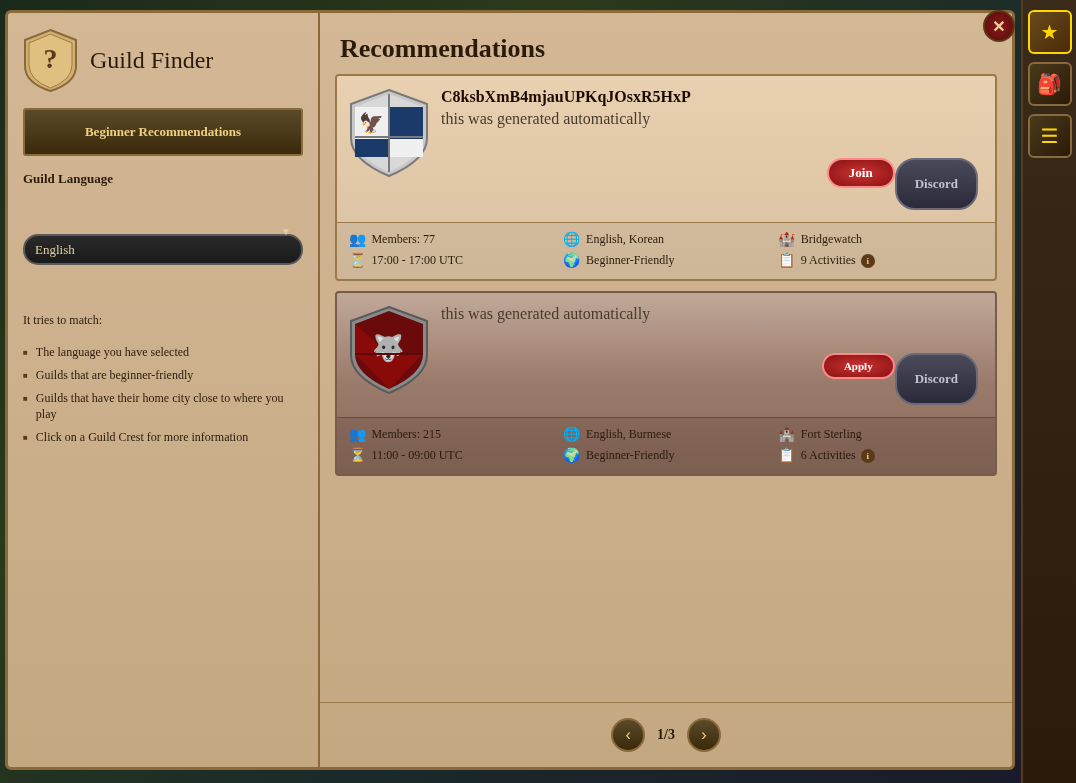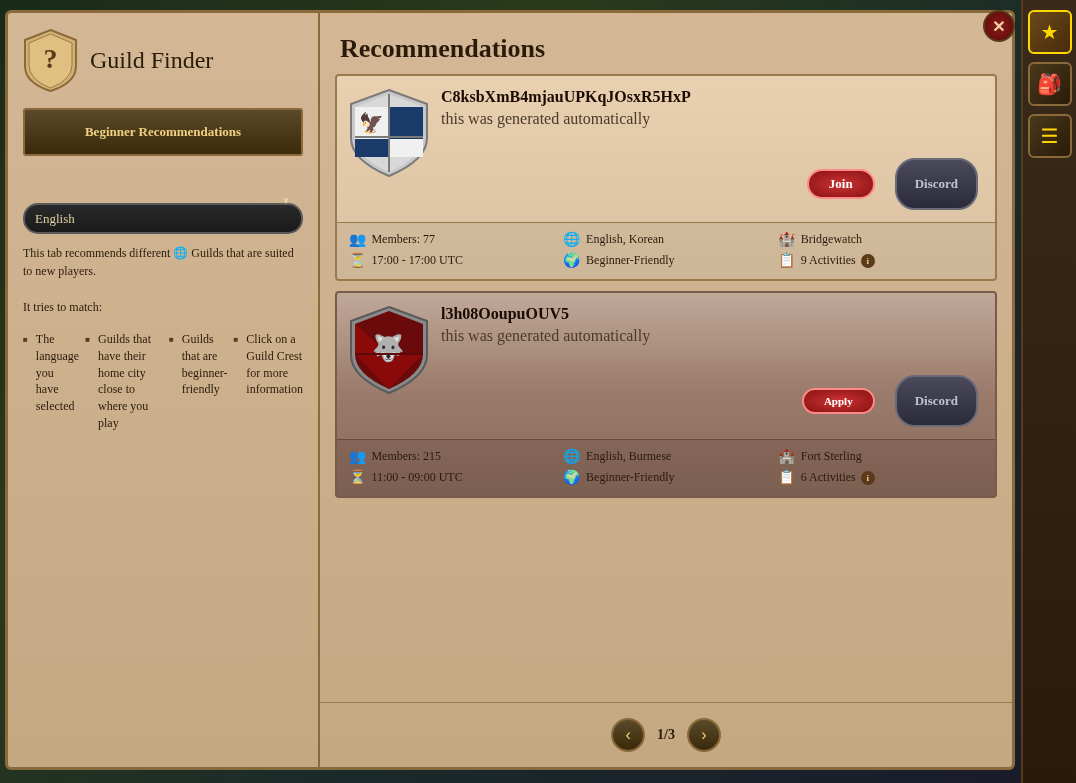--- a/index.html
+++ b/index.html
@@ -158,21 +158,21 @@
 
     .description-text {
       font-size: 12px;
       color: #2a1a0a;
       line-height: 1.5;
     }
 
     .bullet-list {
       list-style: none;
       display: flex;
-      flex-direction: row;
+      flex-direction: column;
       gap: 6px;
       margin-top: 5px;
     }
 
     .bullet-list li {
       display: flex;
       align-items: flex-start;
       gap: 8px;
       font-size: 12px;
       color: #2a1a0a;
@@ -279,22 +279,22 @@
       font-family: 'Georgia', serif;
     }
 
     .guild-auto-text {
       font-size: 16px;
       color: #4a3a2a;
     }
 
     .guild-actions {
       display: flex;
-      gap: 20px;
-      align-items: center;
+      gap: 0;
+      align-items: flex-start;
       justify-content: flex-end;
       padding-right: 5px;
       margin-top: auto;
       padding-top: 30px;
     }
 
     .join-btn {
       background: radial-gradient(ellipse, #cc3333, #881111);
       border: 2px solid #ff8888;
       border-radius: 20px;
@@ -420,47 +420,47 @@
           <text x="27.5" y="40" text-anchor="middle" font-size="28" font-weight="bold" fill="#5a3a1a" font-family="Georgia, serif">?</text>
         </svg>
       </div>
       <div class="guild-finder-title">
         <div style="white-space: pre-line">Guild Finder</div>
       </div>
     </div>
 
     <button class="beginner-btn">Beginner Recommendations</button>
 
+    <div class="guild-language-label">Guild Language</div>
 
     <div class="select-wrapper">
       <select class="language-select">
         <option>English</option>
         <option>German</option>
         <option>French</option>
         <option>Spanish</option>
         <option>Korean</option>
         <option>Burmese</option>
       </select>
     </div>
 
     <div class="description-text">
-      <span>This tab recommends different 🌐 Guilds that are suited to new players.</span>
       <br><br>
       <span>It tries to match:</span>
     </div>
 
     <ul class="bullet-list">
       <li>
           <span>The language you have selected</span>
         </li>
       <li>
-          <span>Guilds that have their home city close to where you play</span>
+          <span>Guilds that are beginner-friendly</span>
         </li>
       <li>
-          <span>Guilds that are beginner-friendly</span>
+          <span>Guilds that have their home city close to where you play</span>
         </li>
       <li>
           <span>Click on a Guild Crest for more information</span>
         </li>
     </ul>
 
   </div>
 
   <div class="right-panel">
 
@@ -535,21 +535,20 @@
 
               <polygon points="6,49 74,49 40,84" fill="#8a0a0a"></polygon>
               <polygon points="6,19 74,19 74,49 40,49" fill="#6a0a0a"></polygon>
               <polygon points="6,19 40,49 6,49" fill="#8a0a0a"></polygon>
 
               <text x="40" y="52" text-anchor="middle" font-size="26" fill="#d4a000">🐺</text>
               <line x1="6" y1="49" x2="74" y2="49" stroke="#5a0a0a" stroke-width="2"></line>
             </svg>
           </div>
           <div class="guild-info">
-            <div class="guild-name">l3h08OoupuOUV5</div>
             <div class="guild-auto-text">this was generated automatically</div>
             <div class="guild-actions">
               <button class="apply-btn">Apply</button>
               <button class="discord-btn">Discord</button>
             </div>
           </div>
         </div>
         <div class="guild-card-bottom" style="background:rgba(0,0,0,0.1); border-top-color:#6a4a3a;">
           <div class="guild-stat">
             <span class="stat-icon">👥</span>

